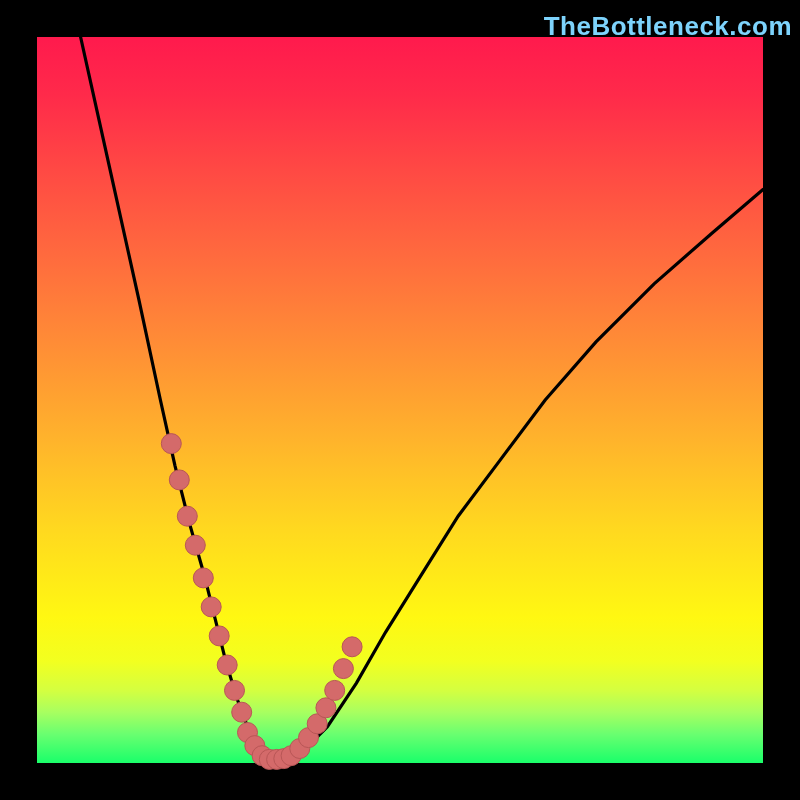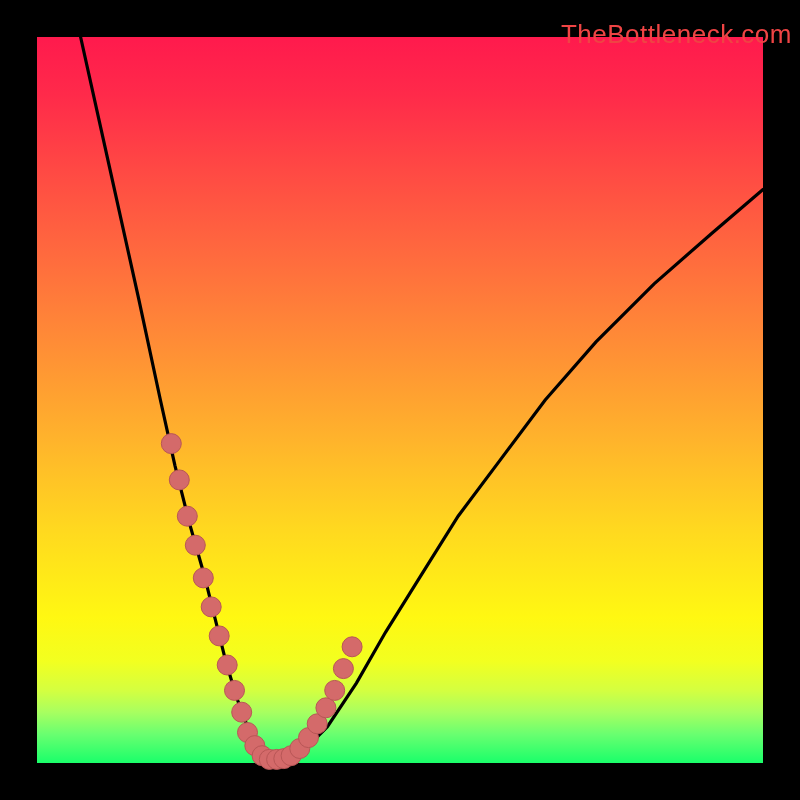--- a/index.html
+++ b/index.html
@@ -32,25 +32,25 @@
       #f2ff20 86%,
       #d4ff40 90%,
       #a8ff60 93%,
       #6aff70 96%,
       #1aff6a 100%
     );
   }
   .watermark {
     position: absolute;
     right: 8px;
-    top: 19px;
+    top: 11px;
     font-family: Arial, Helvetica, sans-serif;
     font-size: 26px;
-    font-weight: 400;
-    color: #ef4444;
+    font-weight: 700;
+    color: #7dd3fc;
     letter-spacing: 0.5px;
     user-select: none;
   }
   svg.curve {
     position: absolute;
     left: 0;
     top: 0;
   }
 </style>
 </head>

